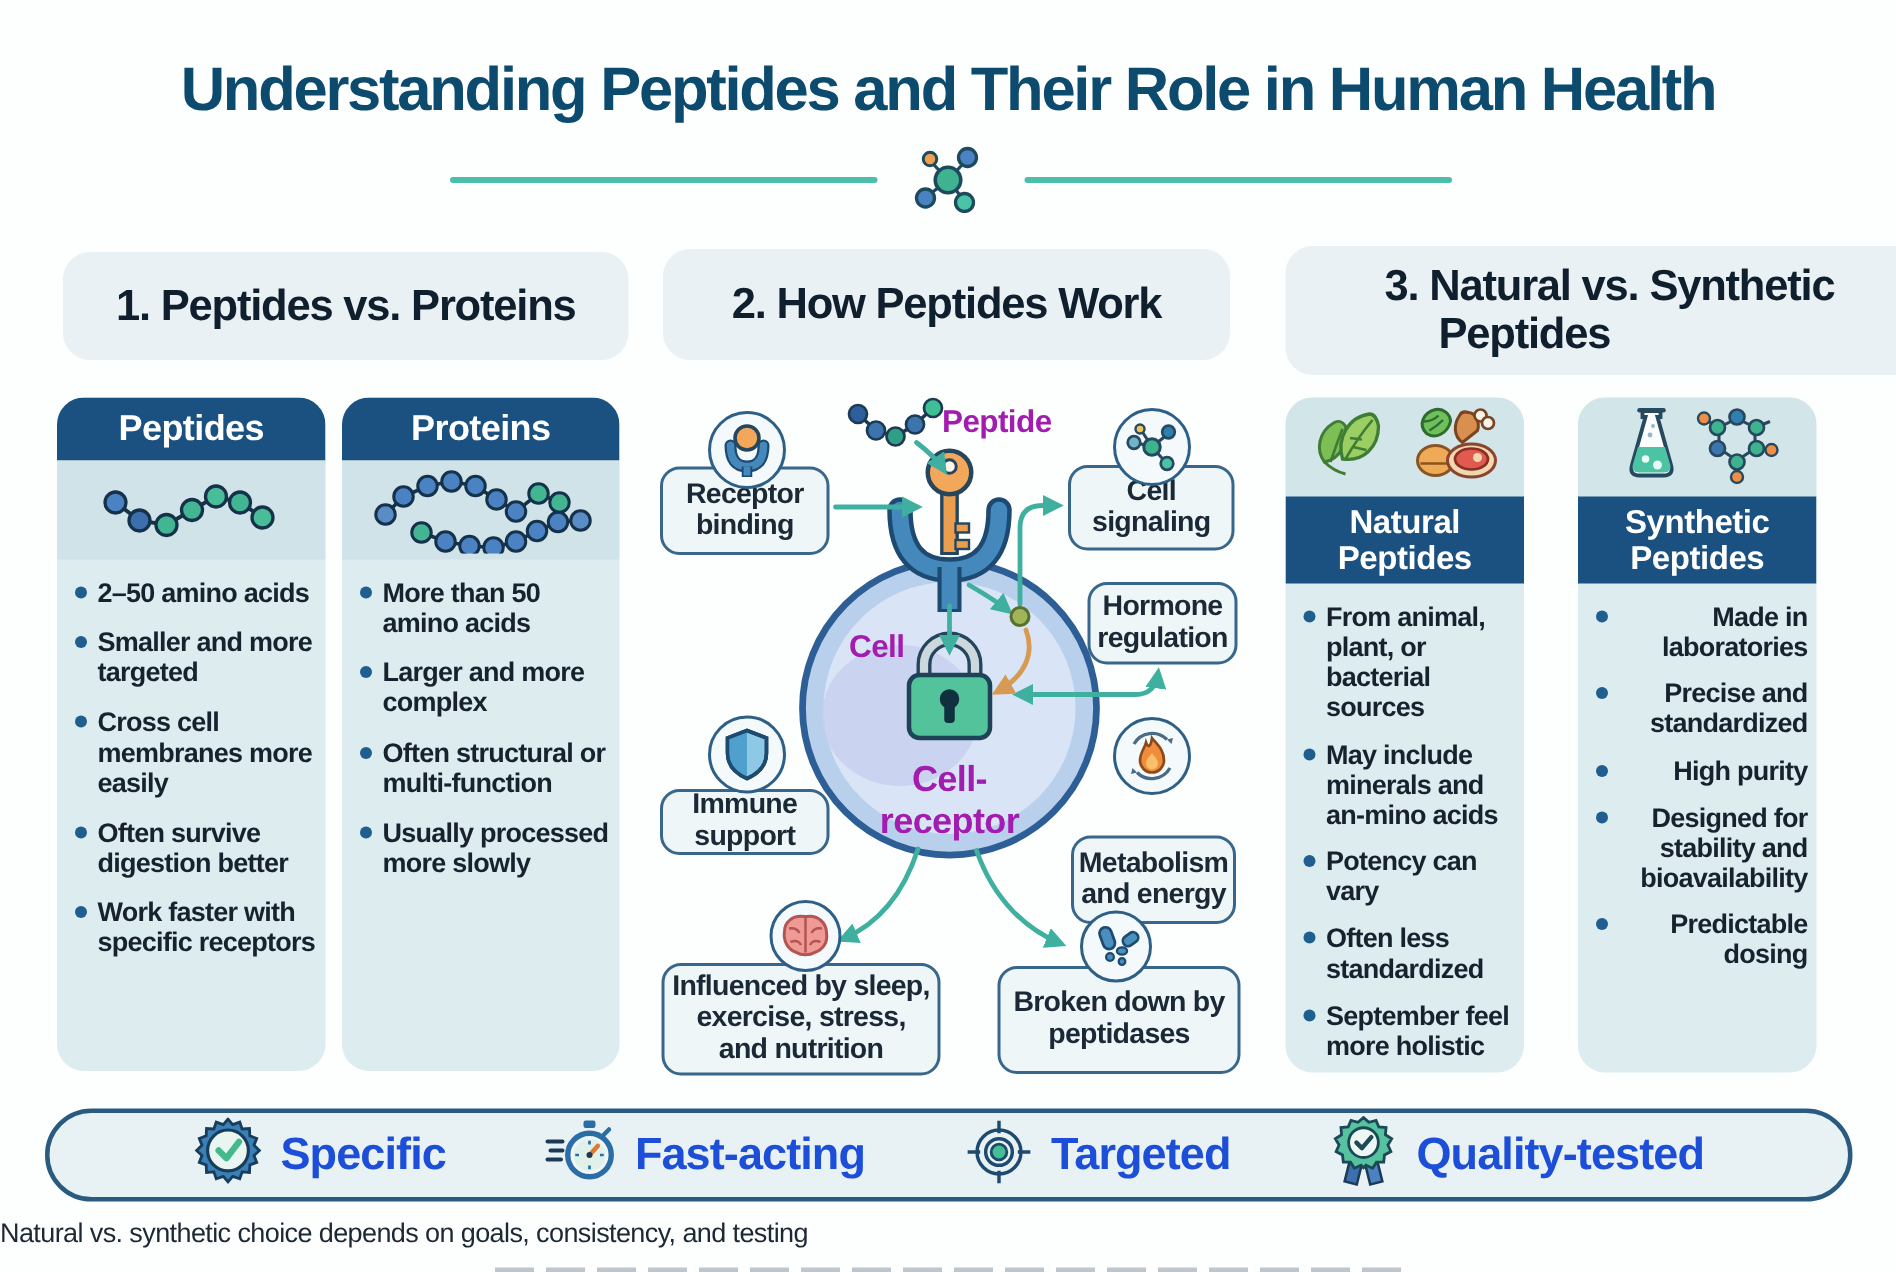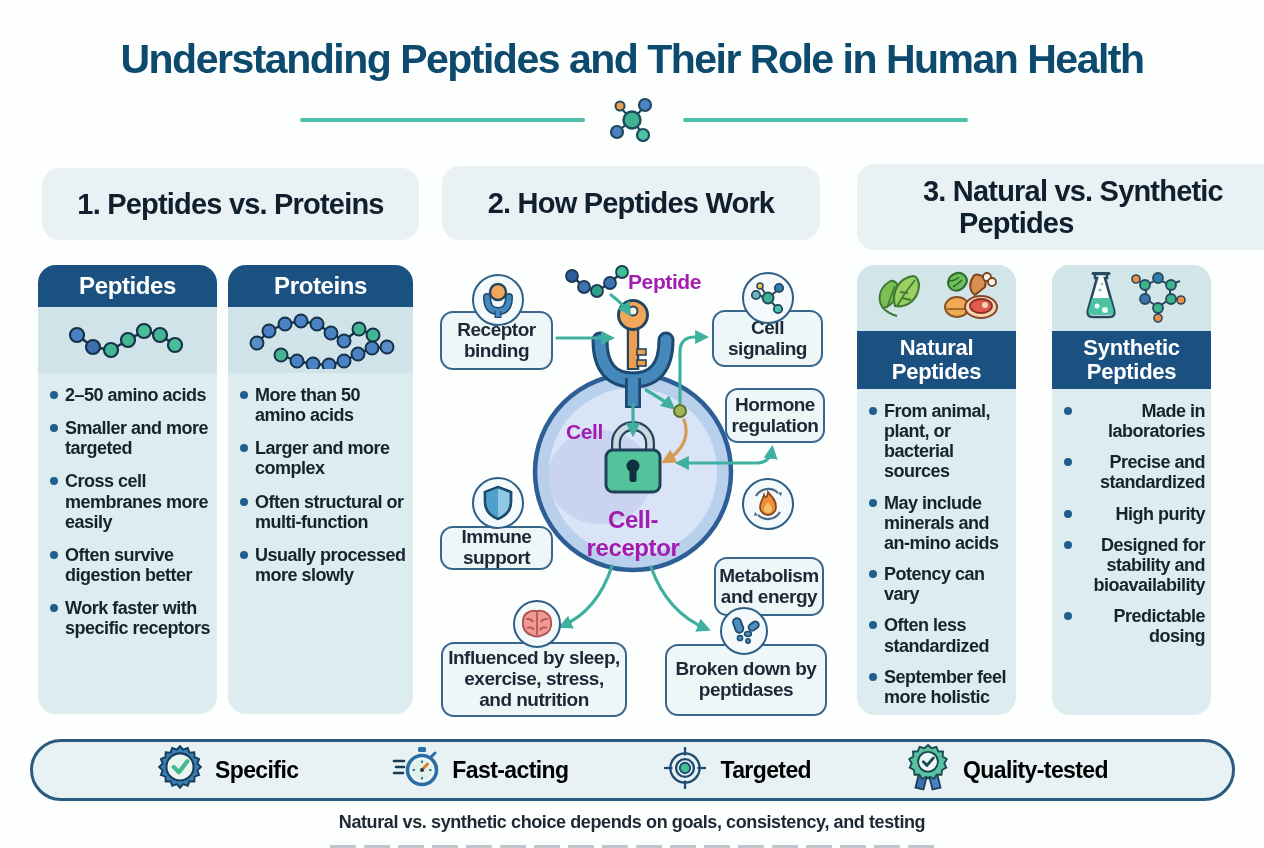--- a/index.html
+++ b/index.html
@@ -49,24 +49,24 @@
         font-size:19px;font-weight:600;letter-spacing:-0.5px;line-height:1.1;color:#1b2836;padding:2px 4px;box-sizing:border-box;}
   .cicon{position:absolute;z-index:3;background:#f4f9fb;border:2.5px solid #2e5f86;border-radius:50%;
          display:flex;align-items:center;justify-content:center;box-sizing:border-box;}
   .dlabel{position:absolute;z-index:2;font-weight:600;color:#a21caf;letter-spacing:-0.4px;}
 
   
   #bottom-bar{position:absolute;left:30px;top:739px;width:1205px;height:62px;background:#e8f2f4;
          border:3px solid #2a5a7f;border-radius:33px;display:flex;align-items:center;
          justify-content:space-evenly;padding:0 30px;box-sizing:border-box;z-index:2;}
   .bar-item{display:flex;align-items:center;gap:12px;}
-  .bar-item .lbl{font-size:23px;font-weight:700;letter-spacing:-0.6px;color:#000000;}
-
-  .caption{position:absolute;left:0;top:812px;width:1264px;text-align:center;
-         font-size:18px;font-weight:700;letter-spacing:-0.4px;color:#1d2835;}
+  .bar-item .lbl{font-size:30px;font-weight:700;letter-spacing:-0.6px;color:#1d4ed8;}
+
+  .caption{position:absolute;left:0;top:812px;width:1264px;
+         font-size:18px;font-weight:400;letter-spacing:-0.4px;color:#1d2835;}
   .cropped-line{position:absolute;left:330px;bottom:0;width:606px;height:3px;
          background:repeating-linear-gradient(90deg,#8b98a3 0 26px,transparent 26px 34px);opacity:.55;}
 </style>
 </head>
 <body>
 
 <div id="app">
 
   <div class="title">Understanding Peptides and Their Role in Human Health</div>
   <div class="divline left"></div>

